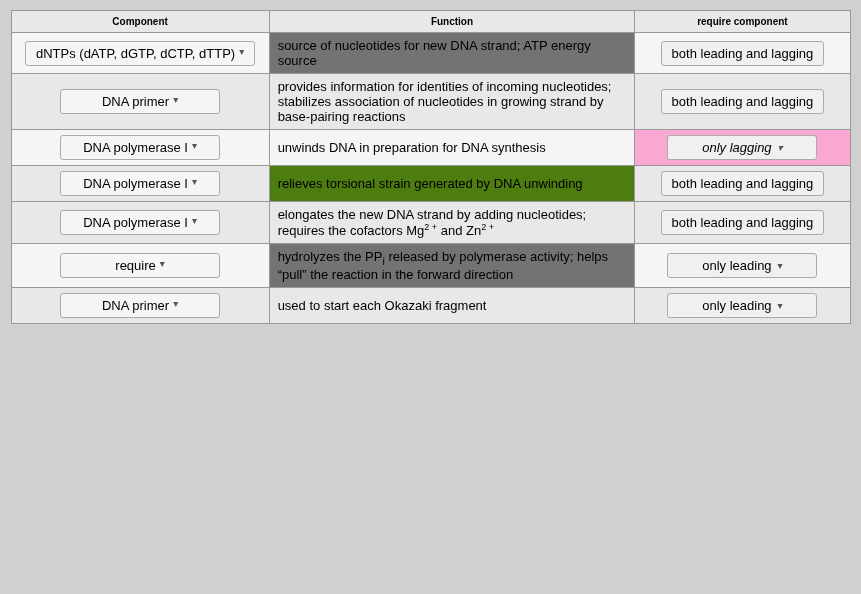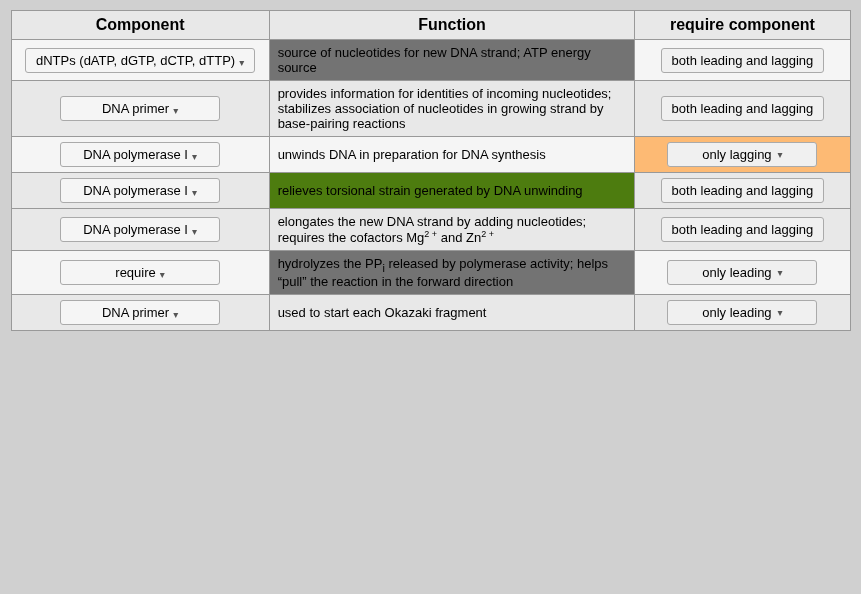--- a/index.html
+++ b/index.html
@@ -24,39 +24,39 @@
     }
     th, td {
       border: 1px solid #999;
       padding: 5px 8px;
       vertical-align: middle;
     }
     th {
       text-align: center;
       font-weight: bold;
       background: #e8e8e8;
-      font-size: 16px;
+      font-size: 10px;
     }
     td {
       font-size: 13px;
     }
     .col-component {
       width: 240px;
       text-align: center;
     }
     .col-function {
       width: 340px;
     }
     .col-require {
       width: 200px;
       text-align: center;
     }
     .component-box {
       display: inline-flex;
-      align-items: flex-end;
+      align-items: flex-start;
       justify-content: center;
       border: 1px solid #aaa;
       background: #f5f5f5;
       padding: 4px 10px;
       border-radius: 3px;
       min-width: 160px;
     }
     .component-box .arrow {
       margin-left: 4px;
       font-size: 10px;
@@ -111,21 +111,21 @@
           <td class="col-require" style="background: rgb(232, 232, 232);"><span class="require-box">
               <span>both leading and lagging</span>
             </span></td>
         </tr>
         <tr>
           <td class="col-component" style="background: rgb(245, 245, 245);"><span class="component-box">
               <span>DNA polymerase I</span>
               <span class="arrow">▾</span>
             </span></td>
           <td class="col-function" style="background: rgb(245, 245, 245); margin-top: 16px;">unwinds DNA in preparation for DNA synthesis</td>
-          <td class="col-require" style="background: #fdba74;"><span class="require-box">
+          <td class="col-require" style="background: #f9a8d4; font-style: italic;"><span class="require-box">
               <span>only lagging</span>
               <span class="arrow">▾</span>
             </span></td>
         </tr>
         <tr>
           <td class="col-component" style="background: rgb(232, 232, 232);"><span class="component-box">
               <span>DNA polymerase I</span>
               <span class="arrow">▾</span>
             </span></td>
           <td class="col-function" style="background: #4d7c0f;">relieves torsional strain generated by DNA unwinding</td>

